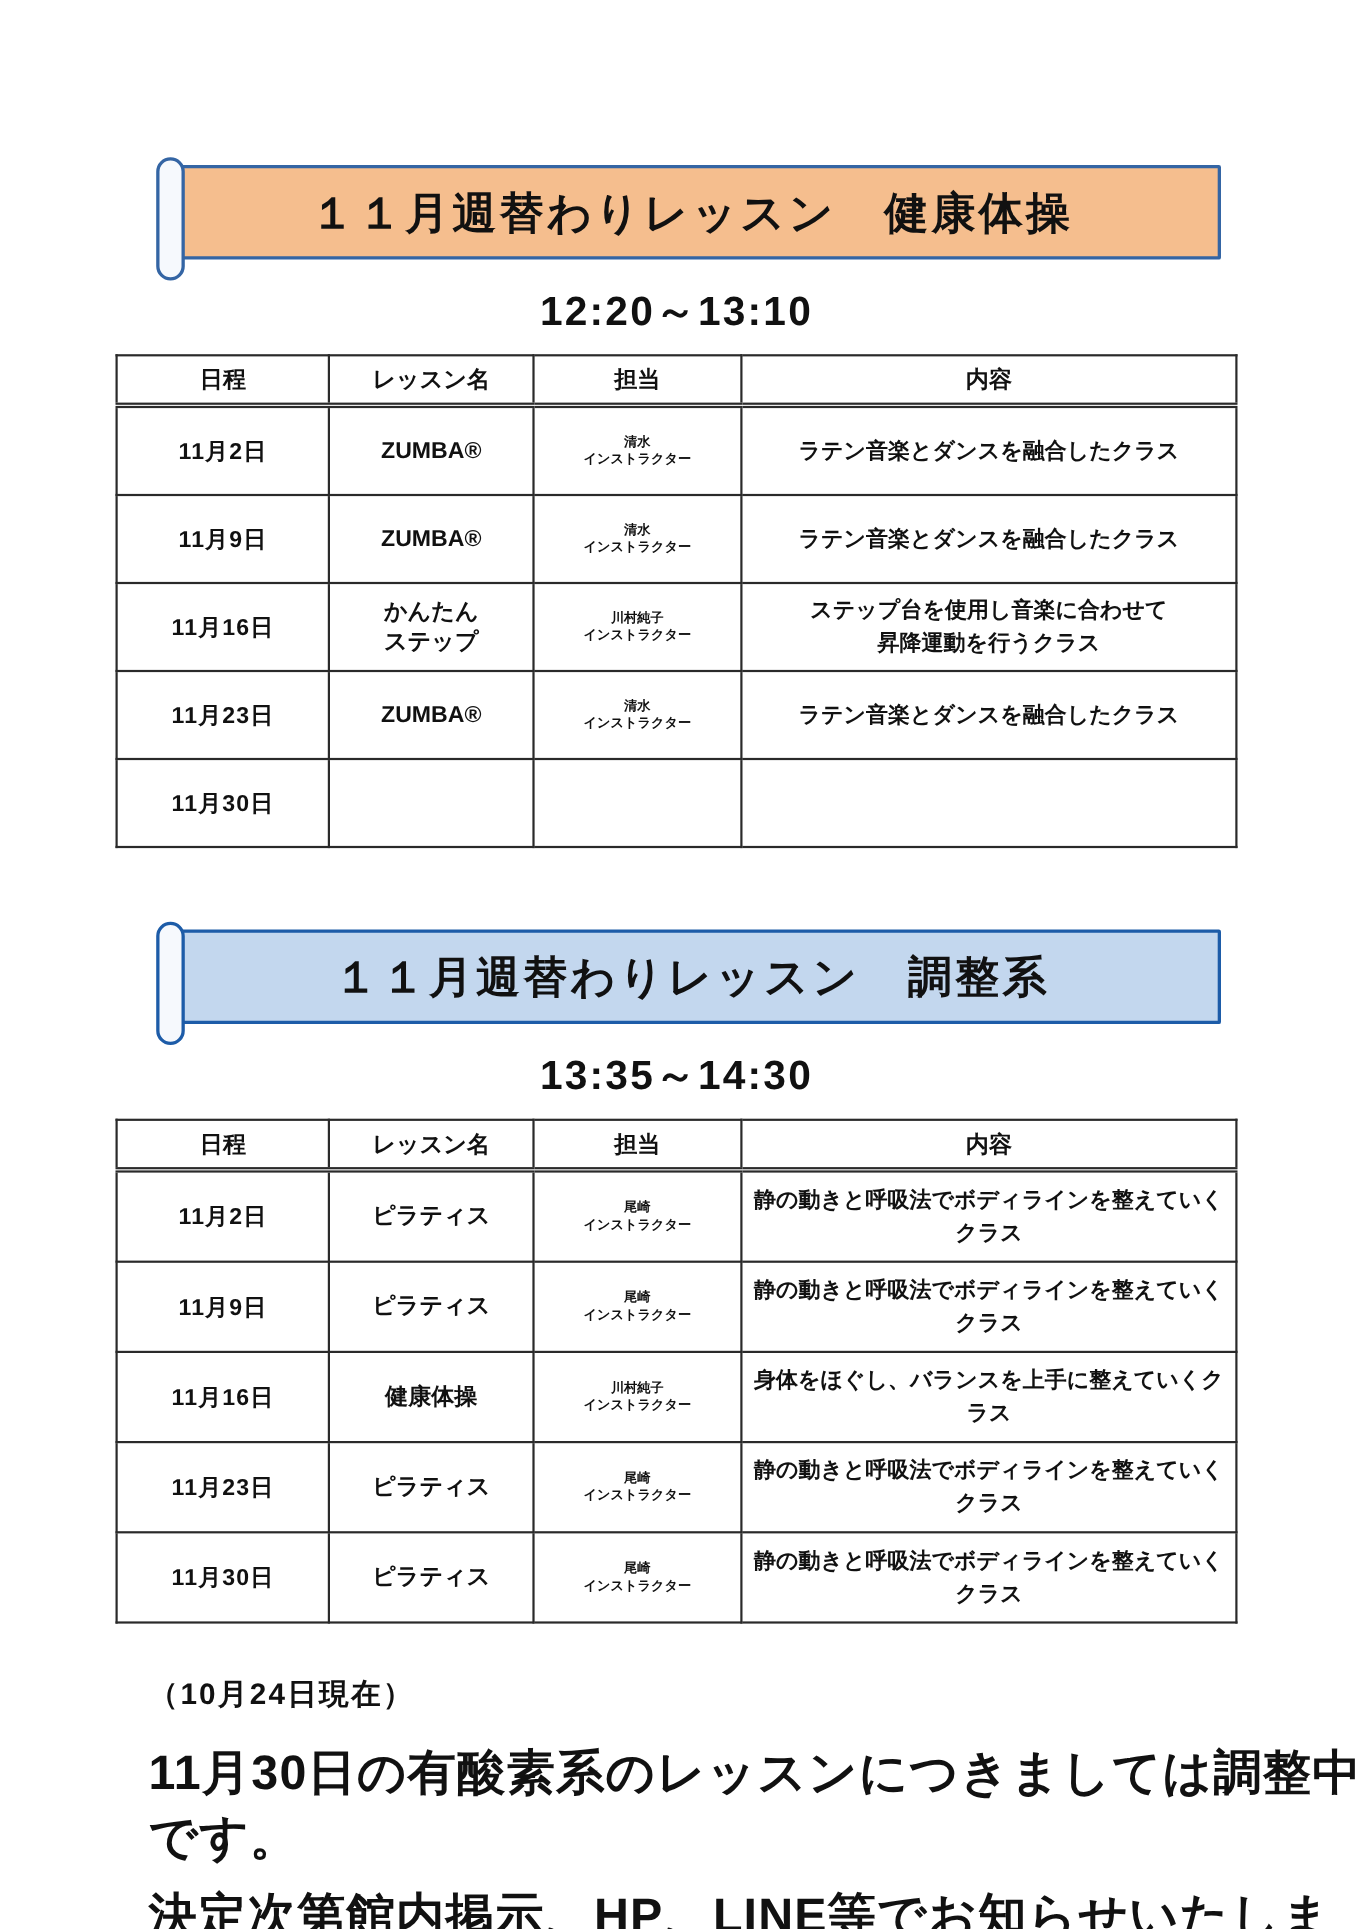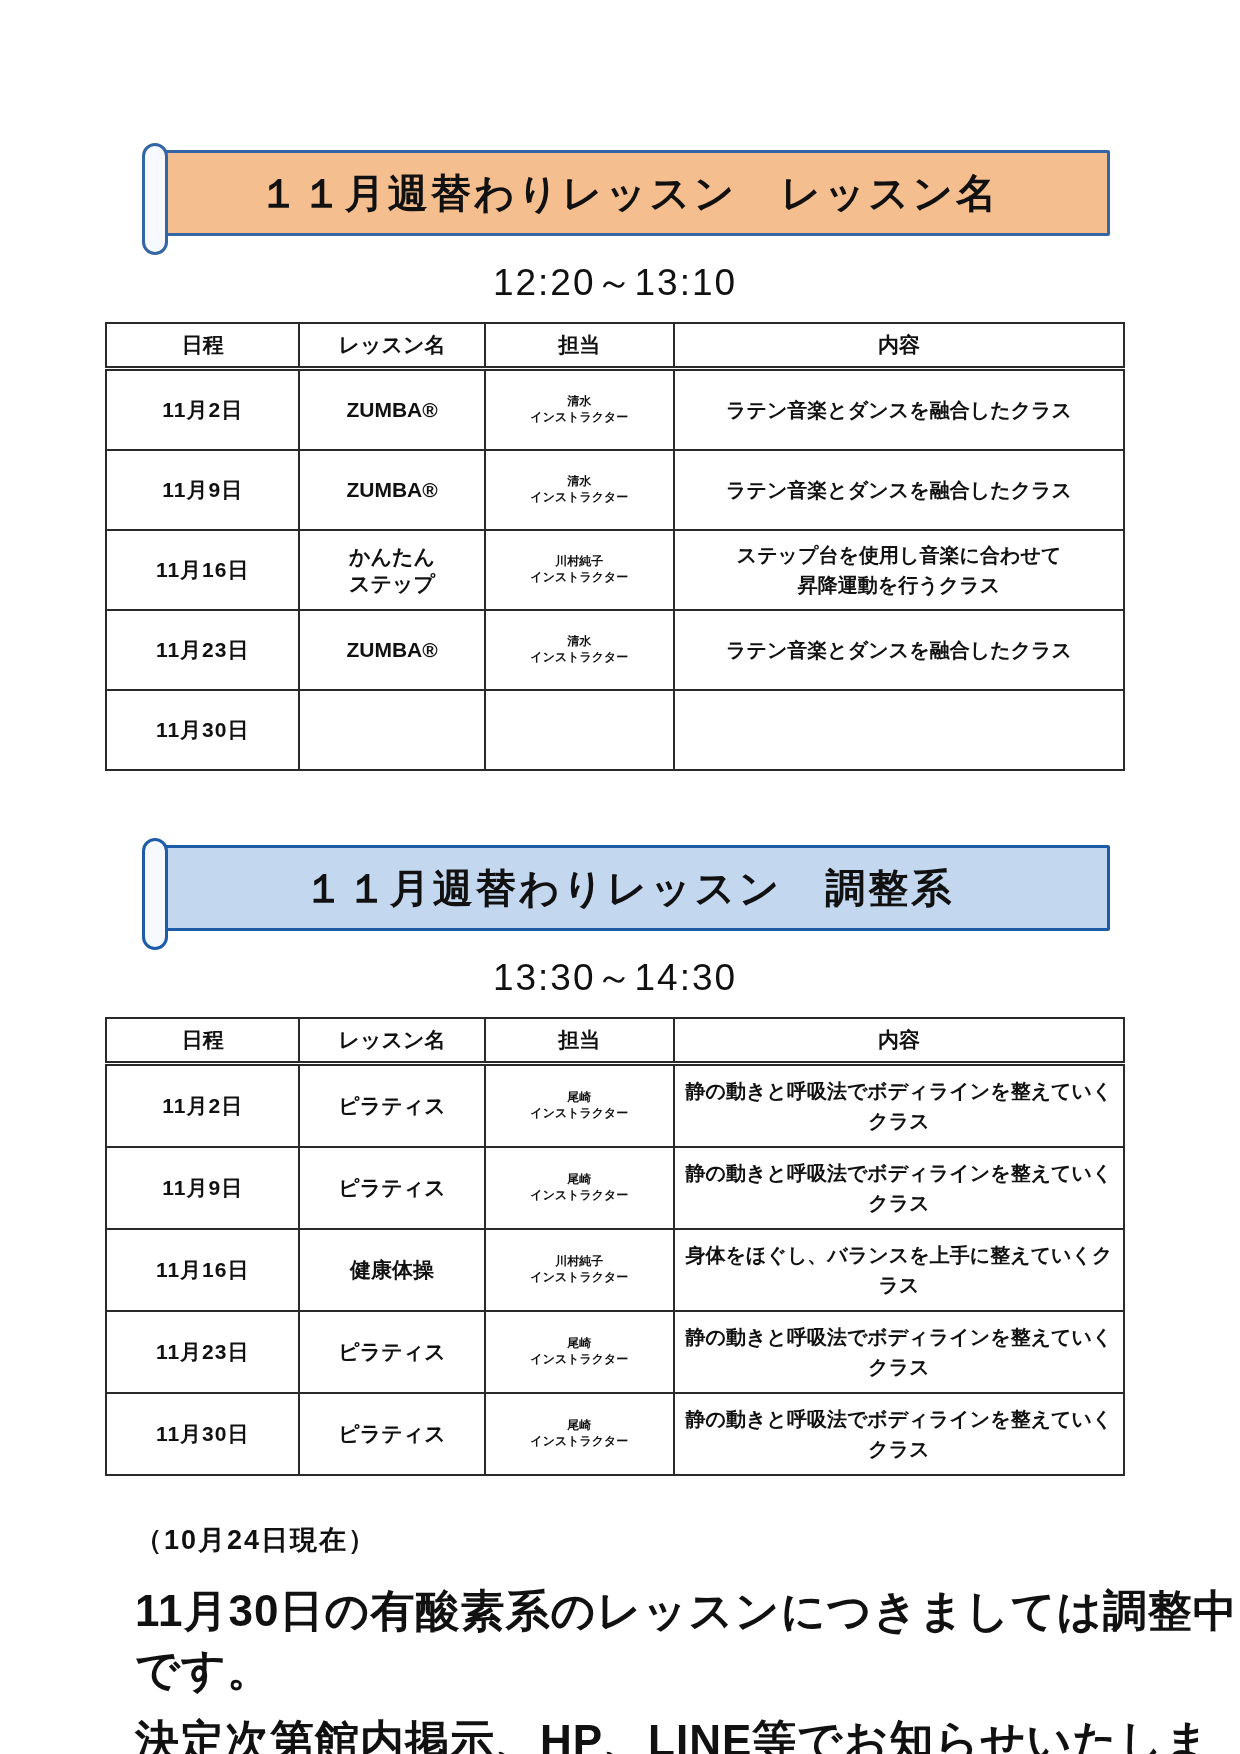--- a/index.html
+++ b/index.html
@@ -68,21 +68,21 @@
     color: #111111;
     white-space: nowrap;
   }
 
   
   .time-range {
     width: 1020px;
     margin: 22px 0 0 105px;
     text-align: center;
     font-size: 37px;
-    font-weight: normal;
+    font-weight: bold;
     letter-spacing: 2px;
     color: #111111;
   }
 
   
   table.schedule {
     width: 1020px;
     margin: 14px 0 0 105px;
     border-collapse: collapse;
     table-layout: fixed;
@@ -125,21 +125,21 @@
     color: #111111;
   }
   .footer-note + .footer-note { margin-top: 12px; }
 </style>
 </head>
 <body>
 
 <div class="banner banner--aerobic">
   <span class="left-curl"></span>
   <span class="right-curl"></span>
-  <span class="banner-title">１１月週替わりレッスン　レッスン名</span>
+  <span class="banner-title">１１月週替わりレッスン　健康体操</span>
 </div>
 
 <div class="time-range">12:20～13:10</div>
 
 <table class="schedule schedule--aerobic">
   <colgroup>
     <col style="width:19%">
       <col style="width:18.2%">
       <col style="width:18.6%">
       <col style="width:44.2%">
@@ -191,21 +191,21 @@
     </tr>
   </tbody>
 </table>
 
 <div class="banner banner--conditioning">
   <span class="left-curl"></span>
   <span class="right-curl"></span>
   <span class="banner-title">１１月週替わりレッスン　調整系</span>
 </div>
 
-<div class="time-range">13:30～14:30</div>
+<div class="time-range">13:35～14:30</div>
 
 <table class="schedule schedule--conditioning">
   <colgroup>
     <col style="width:19%">
       <col style="width:18.2%">
       <col style="width:18.6%">
       <col style="width:44.2%">
   </colgroup>
   <thead>
     <tr>

